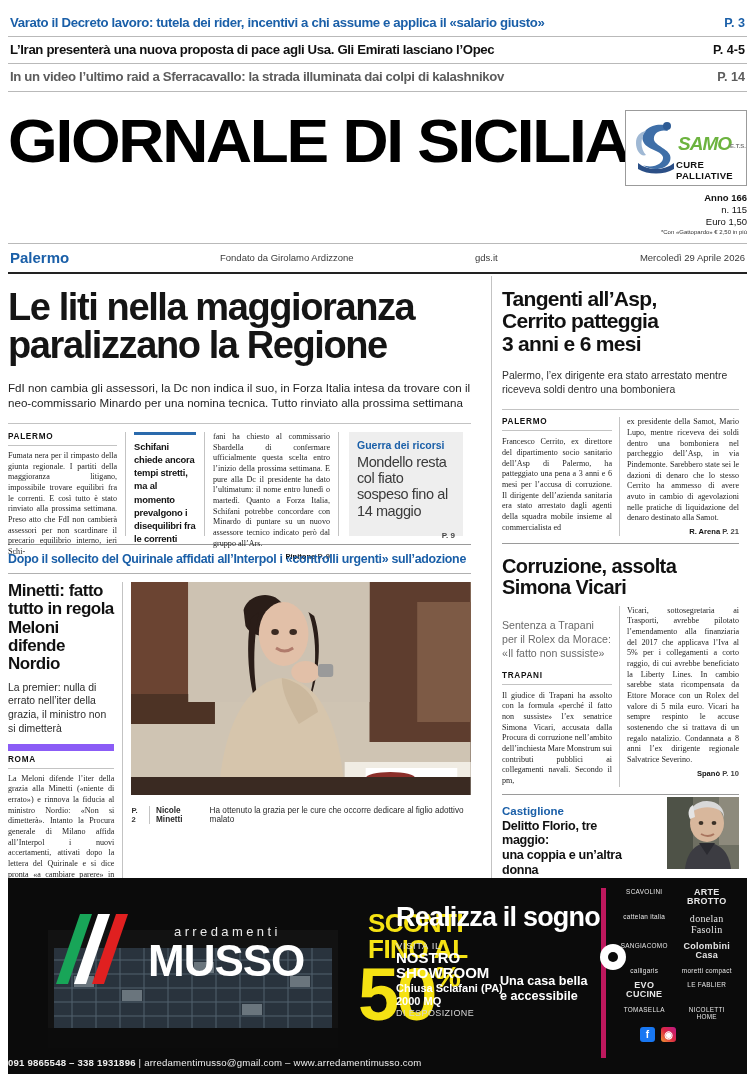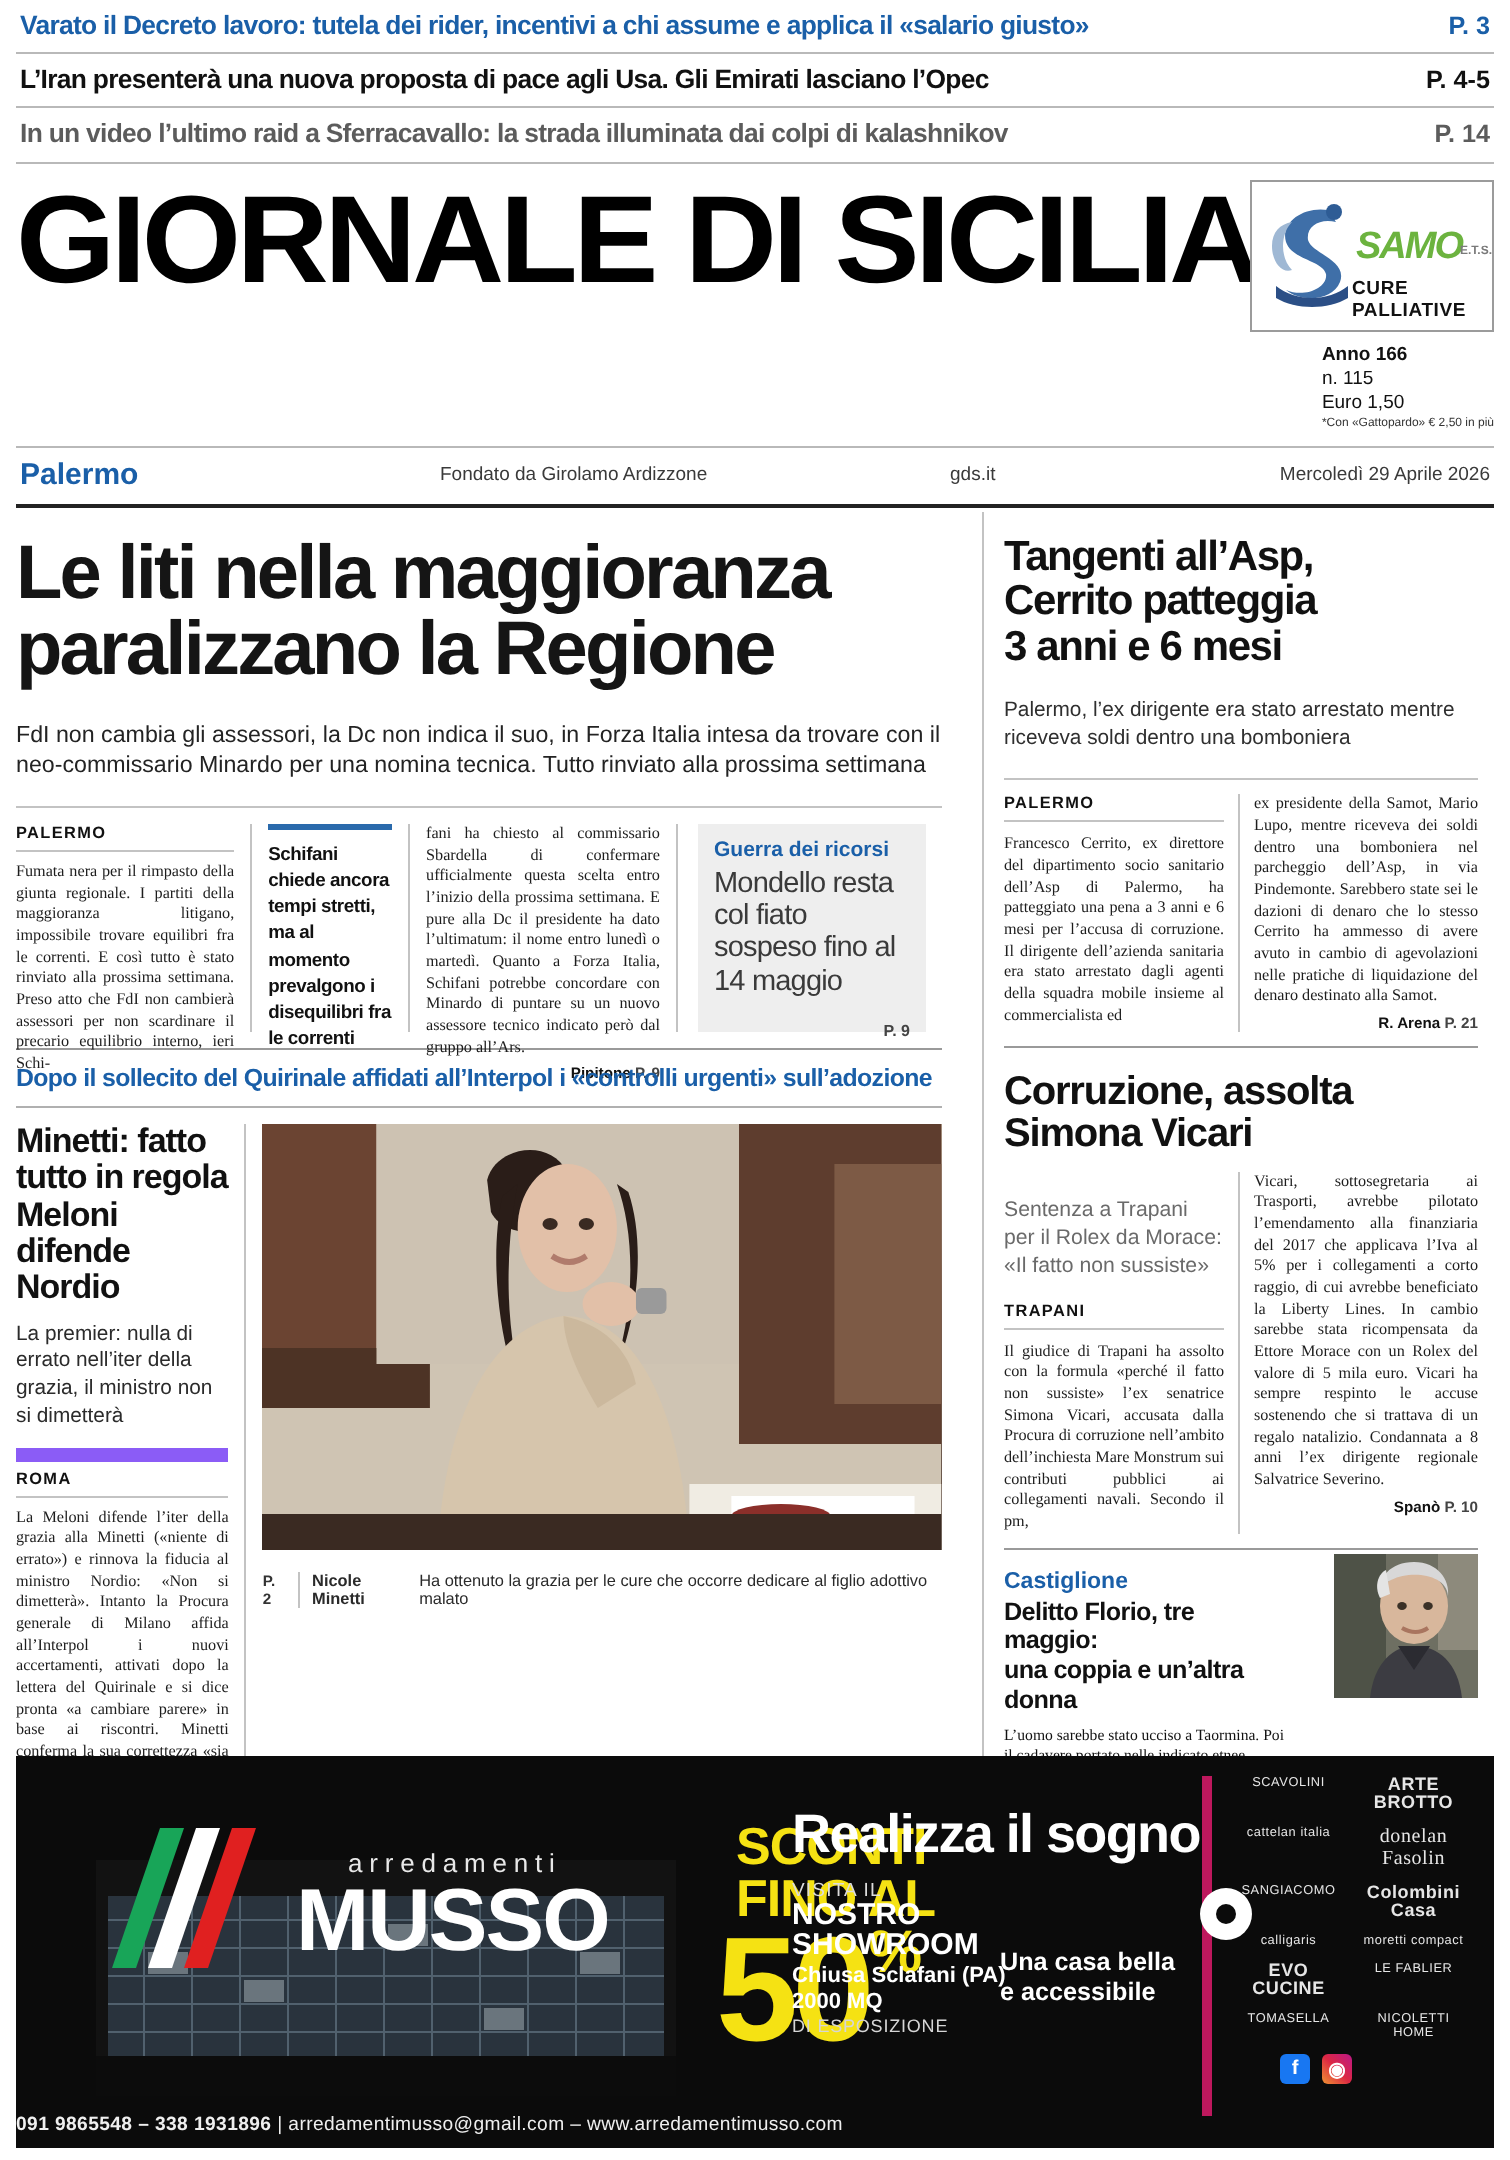--- a/index.html
+++ b/index.html
@@ -8,21 +8,21 @@
     width:755px; height:1080px;
     background:#ffffff;
     font-family:"Liberation Sans", sans-serif;
     color:#111;
     overflow:hidden;
     position:relative;
   }
   .page { width:755px; height:1080px; position:relative; }
 
   
-  .teasers { padding:0 8px; }
+  .teasers { padding:10px 8px; }
   .teaser {
     display:flex; align-items:baseline; justify-content:space-between;
     border-bottom:1px solid #b9b9b9;
     padding:5px 2px 6px 2px;
   }
   .teaser:last-child { border-bottom:1px solid #b9b9b9; }
   .teaser-text { font-weight:bold; font-size:13.2px; letter-spacing:-0.35px; line-height:1.15; }
   .teaser-page { font-weight:bold; font-size:12.6px; white-space:nowrap; padding-left:10px; }
   .t-blue .teaser-text, .t-blue .teaser-page { color:#1a5fa8; }
   .t-black .teaser-text, .t-black .teaser-page { color:#111; }
@@ -54,21 +54,21 @@
   .samo-name {
     position:absolute; left:52px; top:22px;
     font-size:19px; font-weight:bold; font-style:italic;
     color:#6cb33f; letter-spacing:-1px;
   }
   .samo-ets { position:absolute; left:104px; top:32px; font-size:6px; font-weight:bold; color:#7a7a7a; }
   .samo-sub {
     position:absolute; left:50px; top:48px;
     font-size:9.5px; font-weight:bold; color:#111; letter-spacing:0.3px;
   }
-  .issue-info { margin-top:6px; line-height:1.28; }
+  .issue-info { text-align:right; margin-top:6px; line-height:1.28; }
   .issue-anno { font-size:9.5px; font-weight:bold; }
   .issue-n { font-size:9.5px; }
   .issue-price { font-size:9.5px; }
   .issue-note { font-size:6px; color:#333; margin-top:1px; }
 
   
   .strapline {
     display:flex; align-items:center;
     border-top:1px solid #b9b9b9; border-bottom:2px solid #222;
     margin:6px 8px 0 8px; padding:5px 2px 6px 2px;

